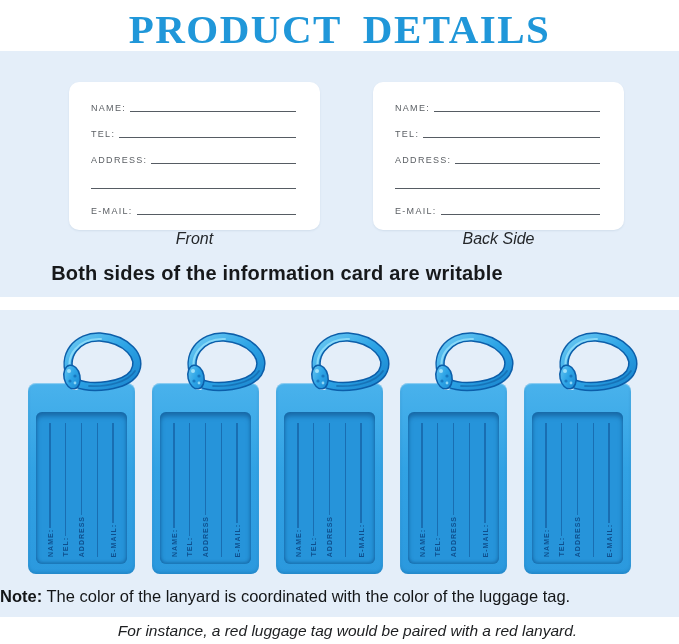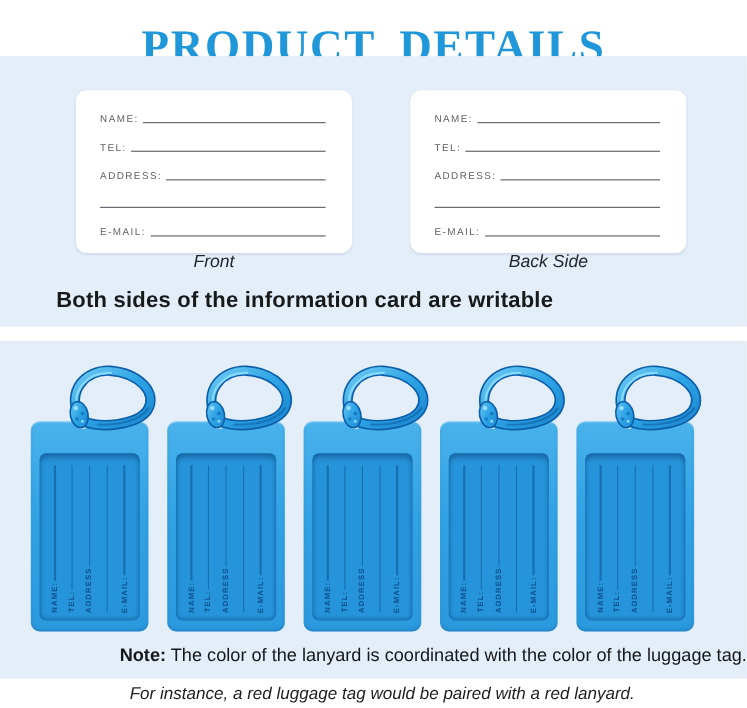--- a/index.html
+++ b/index.html
@@ -5,21 +5,21 @@
   html,body{margin:0;padding:0;}
   body{
     width:679px;height:644px;position:relative;overflow:hidden;
     font-family:"Liberation Sans",sans-serif;background:#ffffff;
   }
   .page{position:absolute;inset:0;width:679px;height:644px;background:#fff;}
 
   
   .header{position:absolute;top:0;left:0;width:679px;height:51px;background:#fff;}
   .title{
-    margin:16px;text-align:center;
+    margin:4px;text-align:center;
     font-family:"Liberation Serif","DejaVu Serif",serif;
     font-weight:700;font-size:41px;line-height:50px;
     color:var(--title-color,#2097d9);
     letter-spacing:1.5px;word-spacing:10px;
   }
 
   
   .cards-section{position:absolute;top:51px;left:0;width:679px;height:246px;background:var(--bg-blue,#e4eef9);}
   .info-card{
     position:absolute;top:31px;width:251px;height:148px;background:#ffffff;
@@ -73,21 +73,21 @@
     padding:11px 9px 7px;box-sizing:border-box;
   }
   .tag-col{display:flex;flex-direction:column;align-items:center;width:10px;}
   .tag-line{width:1.4px;flex:1;background:var(--line-blue,#1767aa);opacity:0.85;}
   .tag-label{
     writing-mode:vertical-rl;transform:rotate(180deg);
     font-size:7px;font-weight:700;letter-spacing:1px;
     color:var(--label-blue,#0f4f8d);margin-top:1px;line-height:9px;
   }
   .note{
-    position:absolute;top:277px;left:0;width:679px;margin:0;text-align:right;
+    position:absolute;top:277px;left:0;width:679px;margin:0;text-align:left;
     font-size:16.5px;color:#141618;
   }
   .note b{font-weight:700;}
 
   
   .footer{position:absolute;top:617px;left:0;width:679px;height:27px;background:#fff;}
   .footer-note{
     margin:5px 0 0;text-align:center;font-style:italic;
     font-size:15.5px;color:#1c1e20;padding-left:16px;
   }

